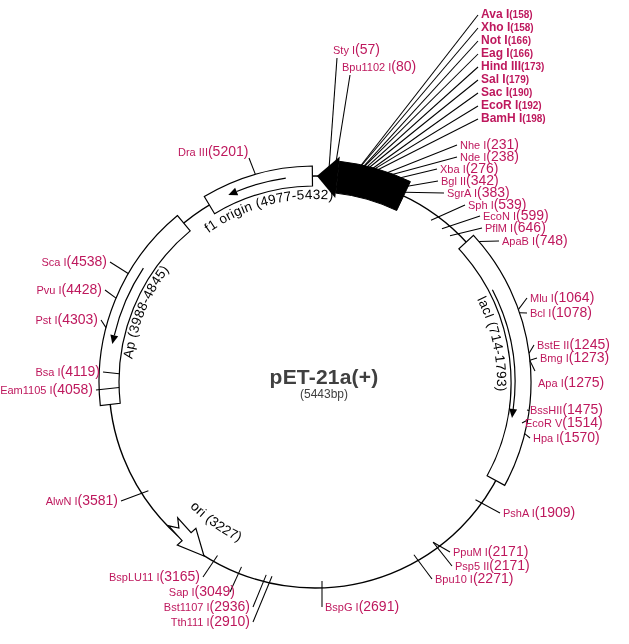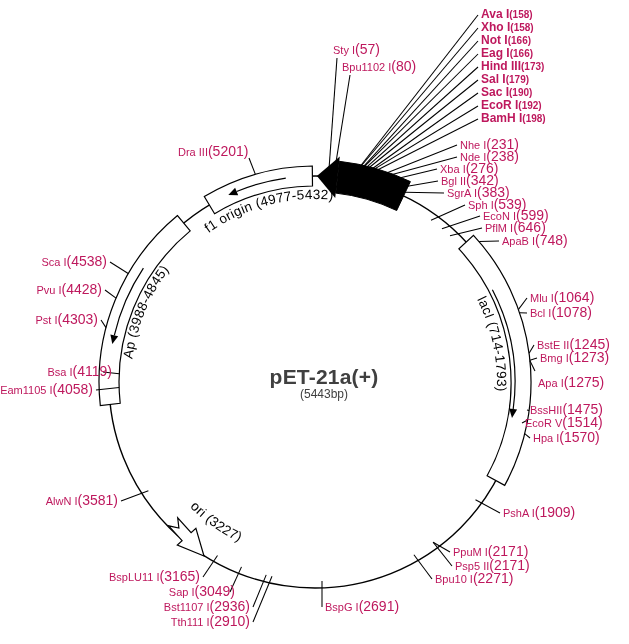--- a/index.html
+++ b/index.html
@@ -120,21 +120,21 @@
       <div class="site" style="top: 545px; left: 453px;"><span>PpuM I</span><span class="p">(2171)</span></div>
       <div class="site" style="top: 559px; left: 455px;"><span>Psp5 II</span><span class="p">(2171)</span></div>
       <div class="site" style="top: 572px; left: 435px;"><span>Bpu10 I</span><span class="p">(2271)</span></div>
       <div class="site" style="top: 600px; left: 325px;"><span>BspG I</span><span class="p">(2691)</span></div>
       <div class="site" style="top: 615px; left: 250px; transform: translateX(-100%);"><span>Tth111 I</span><span class="p">(2910)</span></div>
       <div class="site" style="top: 600px; left: 250px; transform: translateX(-100%);"><span>Bst1107 I</span><span class="p">(2936)</span></div>
       <div class="site" style="top: 585px; left: 227px; transform: translateX(-100%); margin-left: 8px;"><span>Sap I</span><span class="p">(3049)</span></div>
       <div class="site" style="top: 570px; left: 200px; transform: translateX(-100%);"><span>BspLU11 I</span><span class="p">(3165)</span></div>
       <div class="site" style="top: 494px; left: 118px; transform: translateX(-100%);"><span>AlwN I</span><span class="p">(3581)</span></div>
       <div class="site" style="top: 383px; left: 93px; transform: translateX(-100%);"><span>Eam1105 I</span><span class="p">(4058)</span></div>
-      <div class="site" style="top: 365px; left: 100px; transform: translateX(-100%); margin-left: 12px;"><span>Bsa I</span><span class="p">(4119)</span></div>
+      <div class="site" style="top: 365px; left: 100px; transform: translateX(-100%);"><span>Bsa I</span><span class="p">(4119)</span></div>
       <div class="site" style="top: 313px; left: 98px; transform: translateX(-100%);"><span>Pst I</span><span class="p">(4303)</span></div>
       <div class="site" style="top: 283px; left: 102px; transform: translateX(-100%);"><span>Pvu I</span><span class="p">(4428)</span></div>
       <div class="site" style="top: 255px; left: 107px; transform: translateX(-100%);"><span>Sca I</span><span class="p">(4538)</span></div>
       <div class="site" style="top: 145px; left: 178px;"><span>Dra III</span><span class="p">(5201)</span></div>
       <div class="site" style="top: 43px; left: 333px;"><span>Sty I</span><span class="p">(57)</span></div>
       <div class="site" style="top: 60px; left: 342px;"><span>Bpu1102 I</span><span class="p">(80)</span></div>
     </div>
   <div class="title">
     <div class="t1">pET-21a(+)</div>
     <div class="t2">(5443bp)</div>

